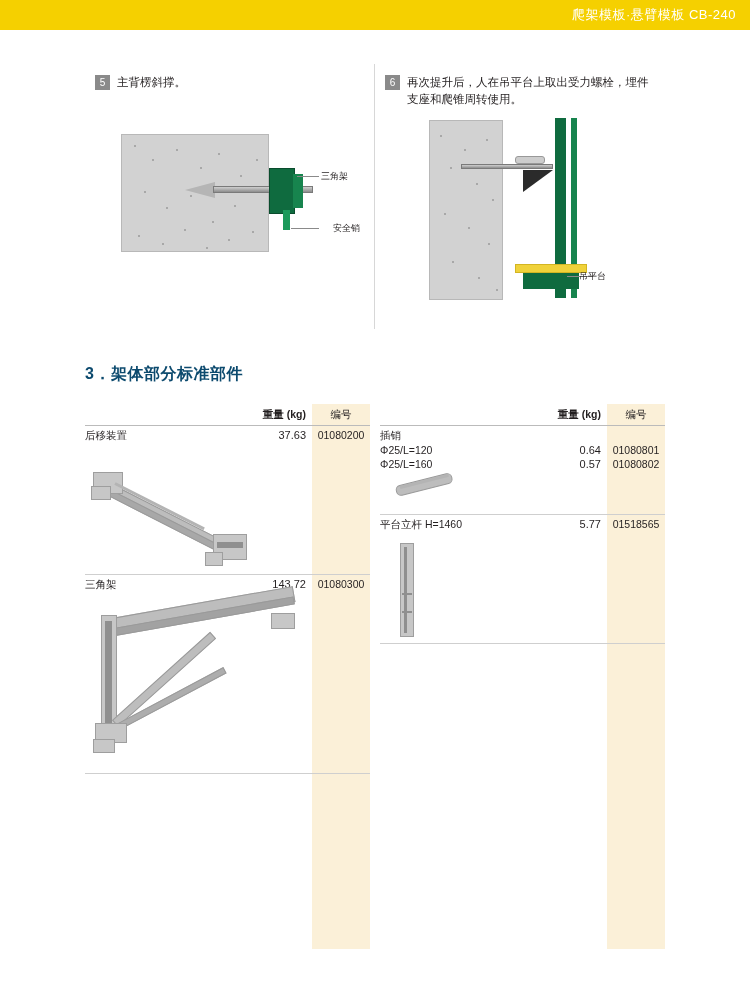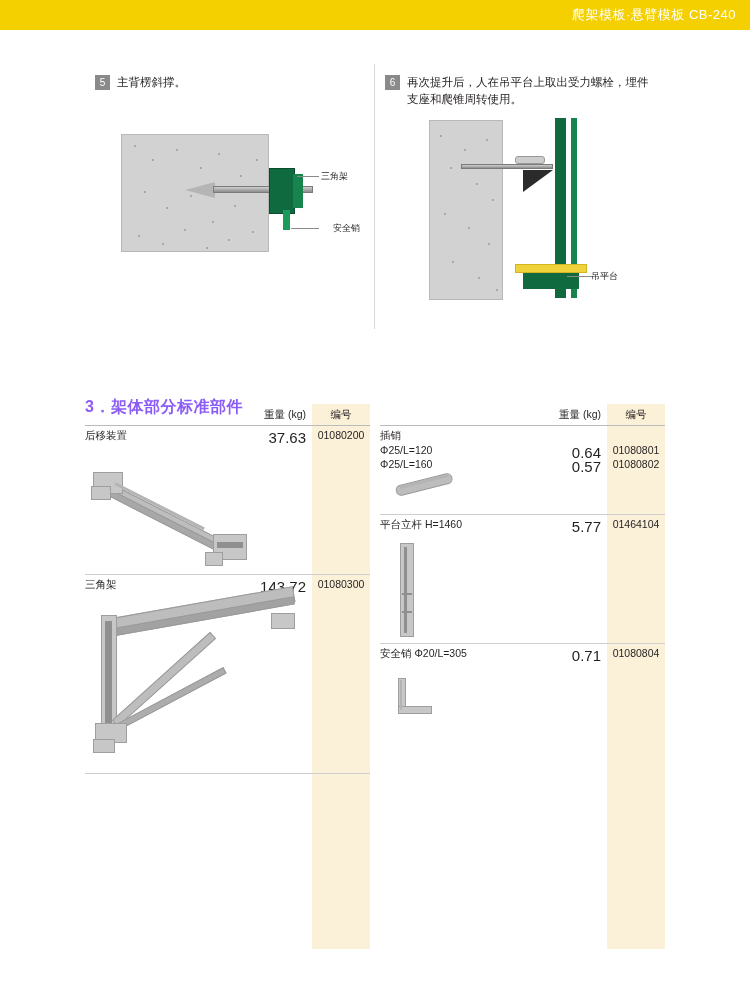--- a/index.html
+++ b/index.html
@@ -167,23 +167,22 @@
     border-radius: 3px;
   }
 
   
   .section-title {
     position: absolute;
     left: 85px;
     top: 364px;
     font-size: 16px;
     font-weight: bold;
-    color: #8b5cf6;
+    color: #0c4a6e;
     letter-spacing: 0.5px;
-    margin-top: 33px;
   }
 
   
   .tables {
     position: absolute;
     left: 85px;
     top: 404px;
     width: 580px;
     height: 545px;
   }
@@ -198,20 +197,21 @@
 
   .hdr-row {
     position: relative;
     height: 22px;
     border-bottom: 1px solid #bbbbbb;
   }
   .hdr-weight {
     position: absolute;
     right: 64px; top: 4px;
     font-size: 10.5px;
+    font-weight: bold;
   }
   .code-col {
     position: absolute;
     right: 0; top: 0;
     width: 58px;
     height: 545px;
     background: #fbf0d8;
   }
   .hdr-code {
     position: absolute;
@@ -236,21 +236,21 @@
     font-size: 10.5px;
   }
   .item-sub {
     position: absolute;
     left: 0; top: 3px;
     font-size: 10.5px;
   }
   .item-weight {
     position: absolute;
     right: 64px; top: 3px;
-    font-size: 15px;
+    font-size: 11px;
     text-align: center;
   }
   .item-code {
     position: absolute;
     right: 0; top: 3px;
     width: 58px;
     text-align: center;
     font-size: 10.5px;
     z-index: 3;
   }
@@ -342,21 +342,21 @@
       </div>
       <div class="bolt6"></div>
       <div class="hand6"></div>
       <div class="tri6"></div>
       <div class="col6"></div>
       <div class="col6b"></div>
       <div class="plat6"></div>
       <div class="plat6b"></div>
 
       <div class="lead" style="left:172px;top:164px;width:26px;height:1px;"></div>
-      <div class="lbl" style="left:196px;top:158px;">吊平台</div>
+      <div class="lbl" style="left:184px;top:158px;">吊平台</div>
     </div>
   </div>
 </div>
 
 <div class="section-title">3．架体部分标准部件</div>
 
 <div class="tables">
 
   <div class="tbl tbl-left">
     <div class="code-col"></div>
@@ -427,36 +427,24 @@
       <div class="item-img" style="height:36px">
         <div class="diag" style="left:16px;top:8px;width:58px;height:11px;border-radius:5px;transform:rotate(-14deg);"></div>
         <div class="gl" style="left:20px;top:8px;width:50px;height:3px;transform:rotate(-14deg);transform-origin:left center;"></div>
       </div>
     </div>
 
     <div class="item">
       <div class="item-row">
         <div class="item-name">平台立杆 H=1460</div>
         <div class="item-weight">5.77</div>
-        <div class="item-code">01464104</div>
+        <div class="item-code">01518565</div>
       </div>
       <div class="item-img" style="height:108px">
         <div class="g" style="left:20px;top:8px;width:14px;height:94px;"></div>
         <div class="gd" style="left:24px;top:12px;width:3px;height:86px;"></div>
         <div class="gd" style="left:22px;top:58px;width:10px;height:2px;"></div>
         <div class="gd" style="left:22px;top:76px;width:10px;height:2px;"></div>
       </div>
     </div>
 
-    <div class="item" style="border-bottom:none">
-      <div class="item-row">
-        <div class="item-name">安全销 Φ20/L=305</div>
-        <div class="item-weight">0.71</div>
-        <div class="item-code">01080804</div>
-      </div>
-      <div class="item-img" style="height:60px">
-        <div class="g" style="left:18px;top:14px;width:8px;height:34px;"></div>
-        <div class="g" style="left:18px;top:42px;width:34px;height:8px;"></div>
-        <div class="gl" style="left:20px;top:16px;width:2px;height:30px;"></div>
-      </div>
-    </div>
   </div>
 </div>
 
 </body></html>

